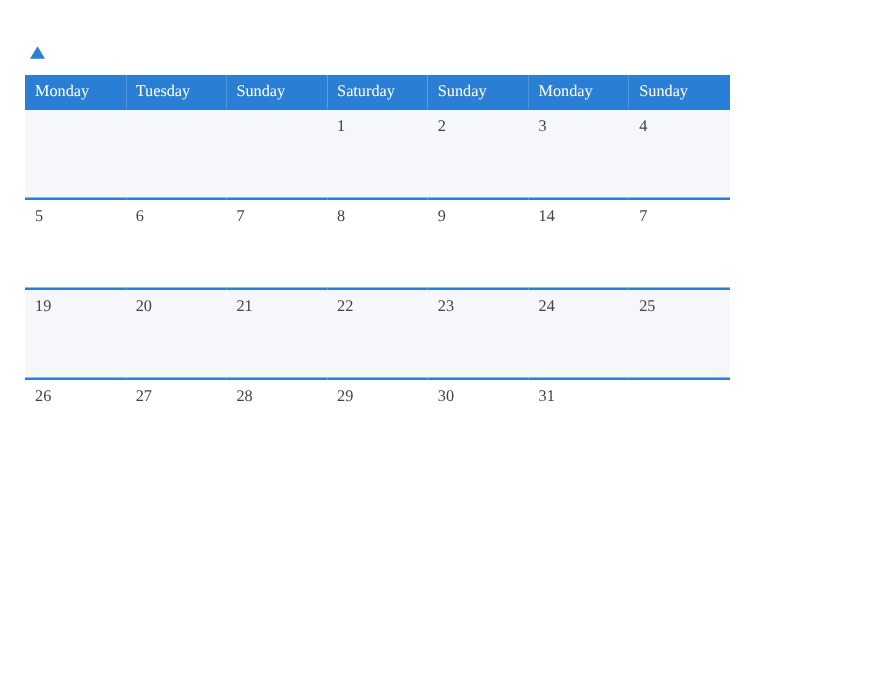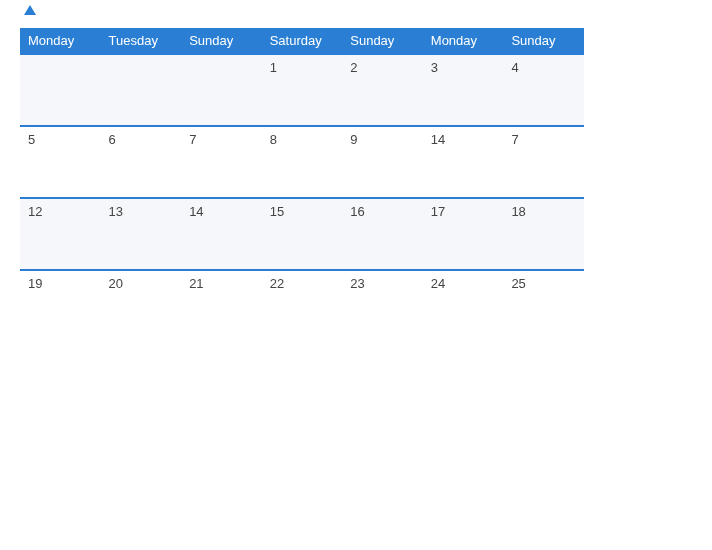--- a/index.html
+++ b/index.html
@@ -7,21 +7,22 @@
       width: 712px;
       height: 550px;
       background: #fff;
       font-family: Arial, sans-serif;
       overflow: hidden;
     }
     .page {
       width: 604px;
       height: 550px;
       background: #fff;
-      padding: 0 20px 16px 20px;
+      padding: 32px 20px 16px 20px;
+      font-family: Liberation Serif, serif;
     }
     
     .header {
       display: flex;
       align-items: center;
       justify-content: space-between;
       margin-bottom: 10px;
     }
     .logo {
       display: flex;
@@ -158,32 +159,32 @@
         <tr>
           <td><span class="day-num">5</span></td>
           <td><span class="day-num">6</span></td>
           <td><span class="day-num">7</span></td>
           <td><span class="day-num">8</span></td>
           <td><span class="day-num">9</span></td>
           <td><span class="day-num">14</span></td>
           <td><span class="day-num">7</span></td>
         </tr>
         <tr>
-          <td><span class="day-num">12</span></td>
-          <td><span class="day-num">13</span></td>
-          <td><span class="day-num">14</span></td>
-          <td><span class="day-num">15</span></td>
-          <td><span class="day-num">16</span></td>
-          <td><span class="day-num">17</span></td>
-          <td><span class="day-num">18</span></td>
-        </tr>
-        <tr>
           <td><span class="day-num">19</span></td>
           <td><span class="day-num">20</span></td>
           <td><span class="day-num">21</span></td>
           <td><span class="day-num">22</span></td>
           <td><span class="day-num">23</span></td>
           <td><span class="day-num">24</span></td>
           <td><span class="day-num">25</span></td>
         </tr>
+        <tr>
+          <td><span class="day-num">26</span></td>
+          <td><span class="day-num">27</span></td>
+          <td><span class="day-num">28</span></td>
+          <td><span class="day-num">29</span></td>
+          <td><span class="day-num">30</span></td>
+          <td><span class="day-num">31</span></td>
+          <td></td>
+        </tr>
       </tbody>
   </table>
 </div>
 
 </body></html>

